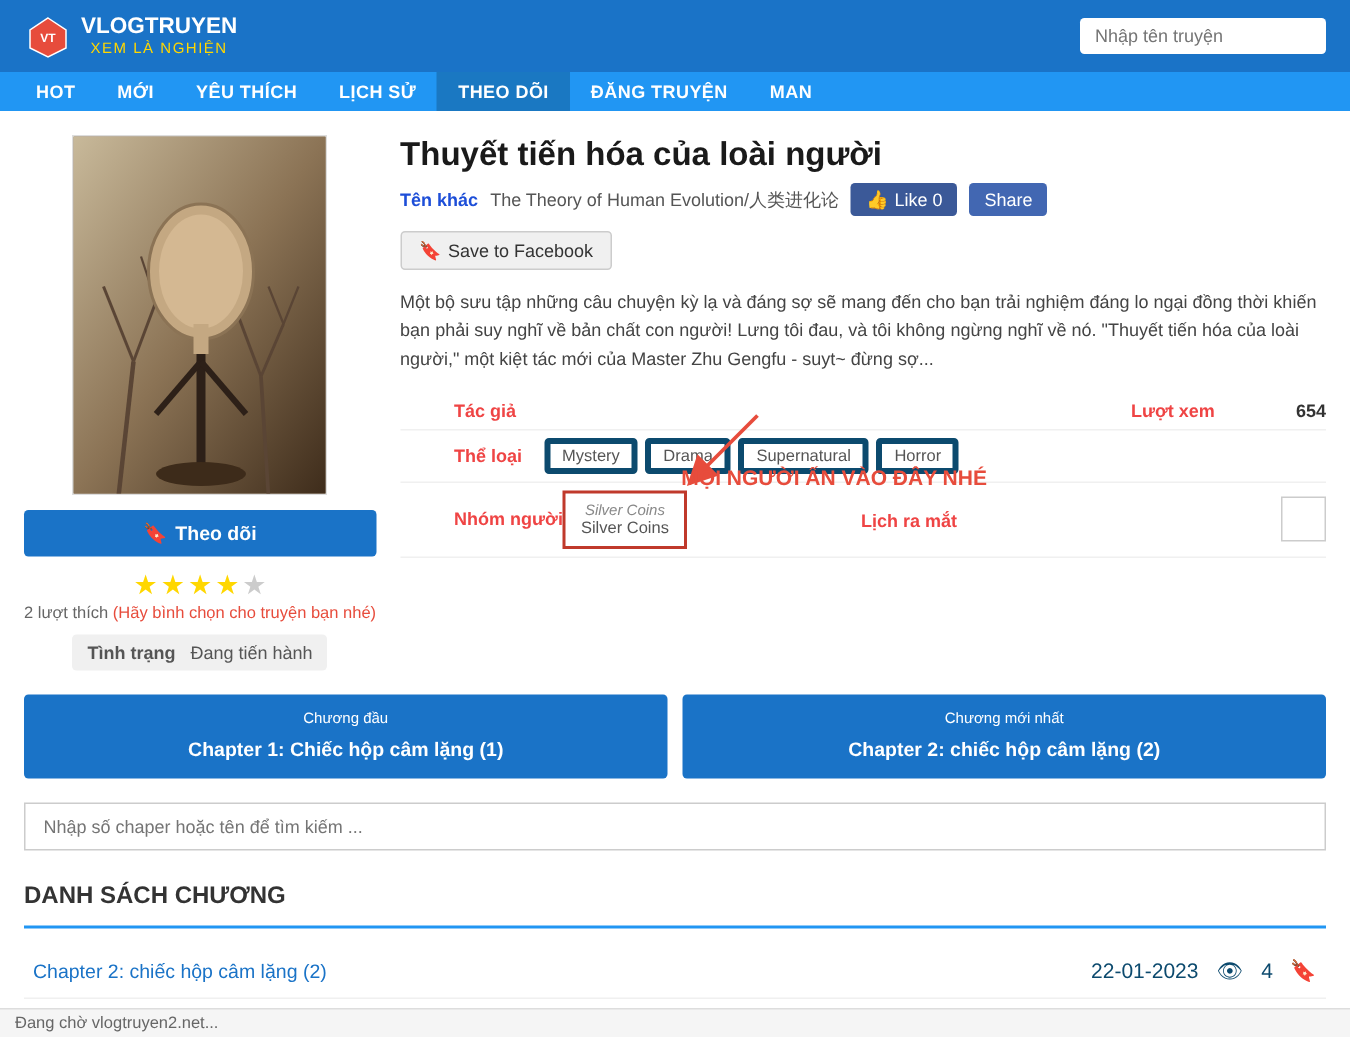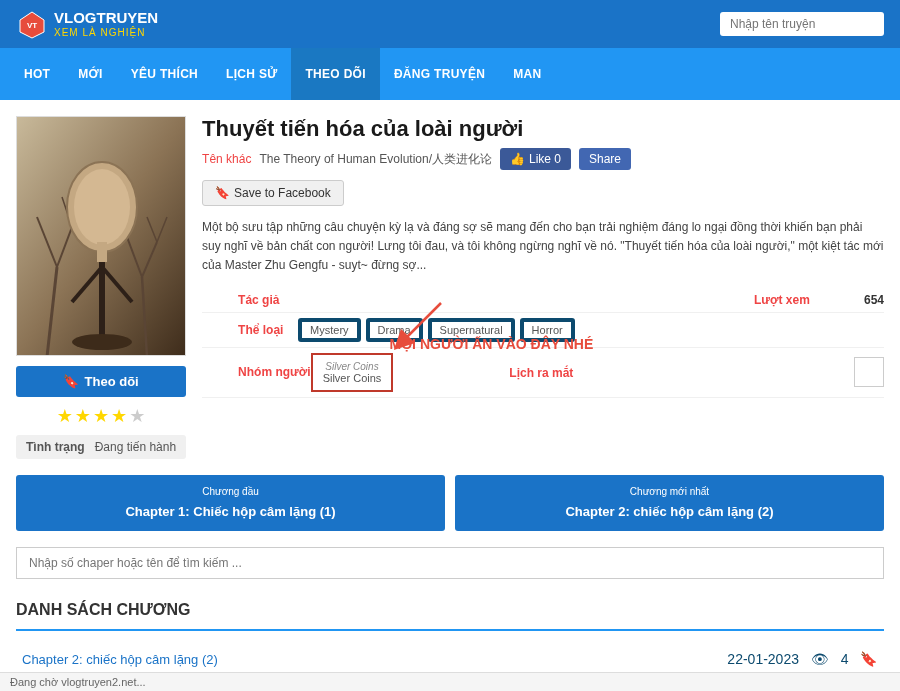--- a/index.html
+++ b/index.html
@@ -11,20 +11,21 @@
       display: flex;
       align-items: center;
       justify-content: space-between;
       padding: 6px 16px;
       height: 48px;
     }
     .logo-area {
       display: flex;
       align-items: center;
       gap: 6px;
+      text-align: center;
     }
     .logo-text {
       color: white;
       font-weight: bold;
       font-size: 15px;
       line-height: 1.1;
     }
     .logo-sub {
       color: #ffd700;
       font-size: 10px;
@@ -40,21 +41,21 @@
       border-radius: 3px;
       width: 164px;
       font-size: 12px;
     }
 
     
     .nav-bar {
       background: #2196f3;
       display: flex;
       align-items: center;
-      height: 52px;
+      height: 26px;
       padding: 0 10px;
     }
     .nav-item {
       color: white;
       font-weight: bold;
       font-size: 12px;
       padding: 0 14px;
       height: 100%;
       display: flex;
       align-items: center;
@@ -143,21 +144,21 @@
       margin-bottom: 6px;
     }
 
     .alt-title-row {
       display: flex;
       align-items: center;
       gap: 8px;
       margin-bottom: 10px;
       flex-wrap: wrap;
     }
-    .alt-title-label { color: #ef4444; font-weight: normal; font-size: 12px; }
+    .alt-title-label { color: #1d4ed8; font-weight: bold; font-size: 12px; }
     .alt-title-text { font-size: 12px; color: #555; }
 
     .social-buttons {
       display: flex;
       gap: 8px;
       align-items: center;
       flex-wrap: wrap;
     }
     .like-btn {
       background: #3b5998;
@@ -397,20 +398,24 @@
         <span>🔖</span>
         <span>Theo dõi</span>
       </button>
 
       <div class="stars-row">
         <span class="star">★</span>
         <span class="star">★</span>
         <span class="star">★</span>
         <span class="star">★</span>
         <span class="star empty">★</span>
+      </div>
+      <div class="likes-text">
+        <span>2 lượt thích</span>
+        <span class="likes-link">(Hãy bình chọn cho truyện bạn nhé)</span>
       </div>
       <div class="status-row">
         <span class="status-label">Tình trạng</span>
         &nbsp;
         <span>Đang tiến hành</span>
       </div>
     </div>
 
     <div class="manga-info">
       <h1 class="manga-title">Thuyết tiến hóa của loài người</h1>

